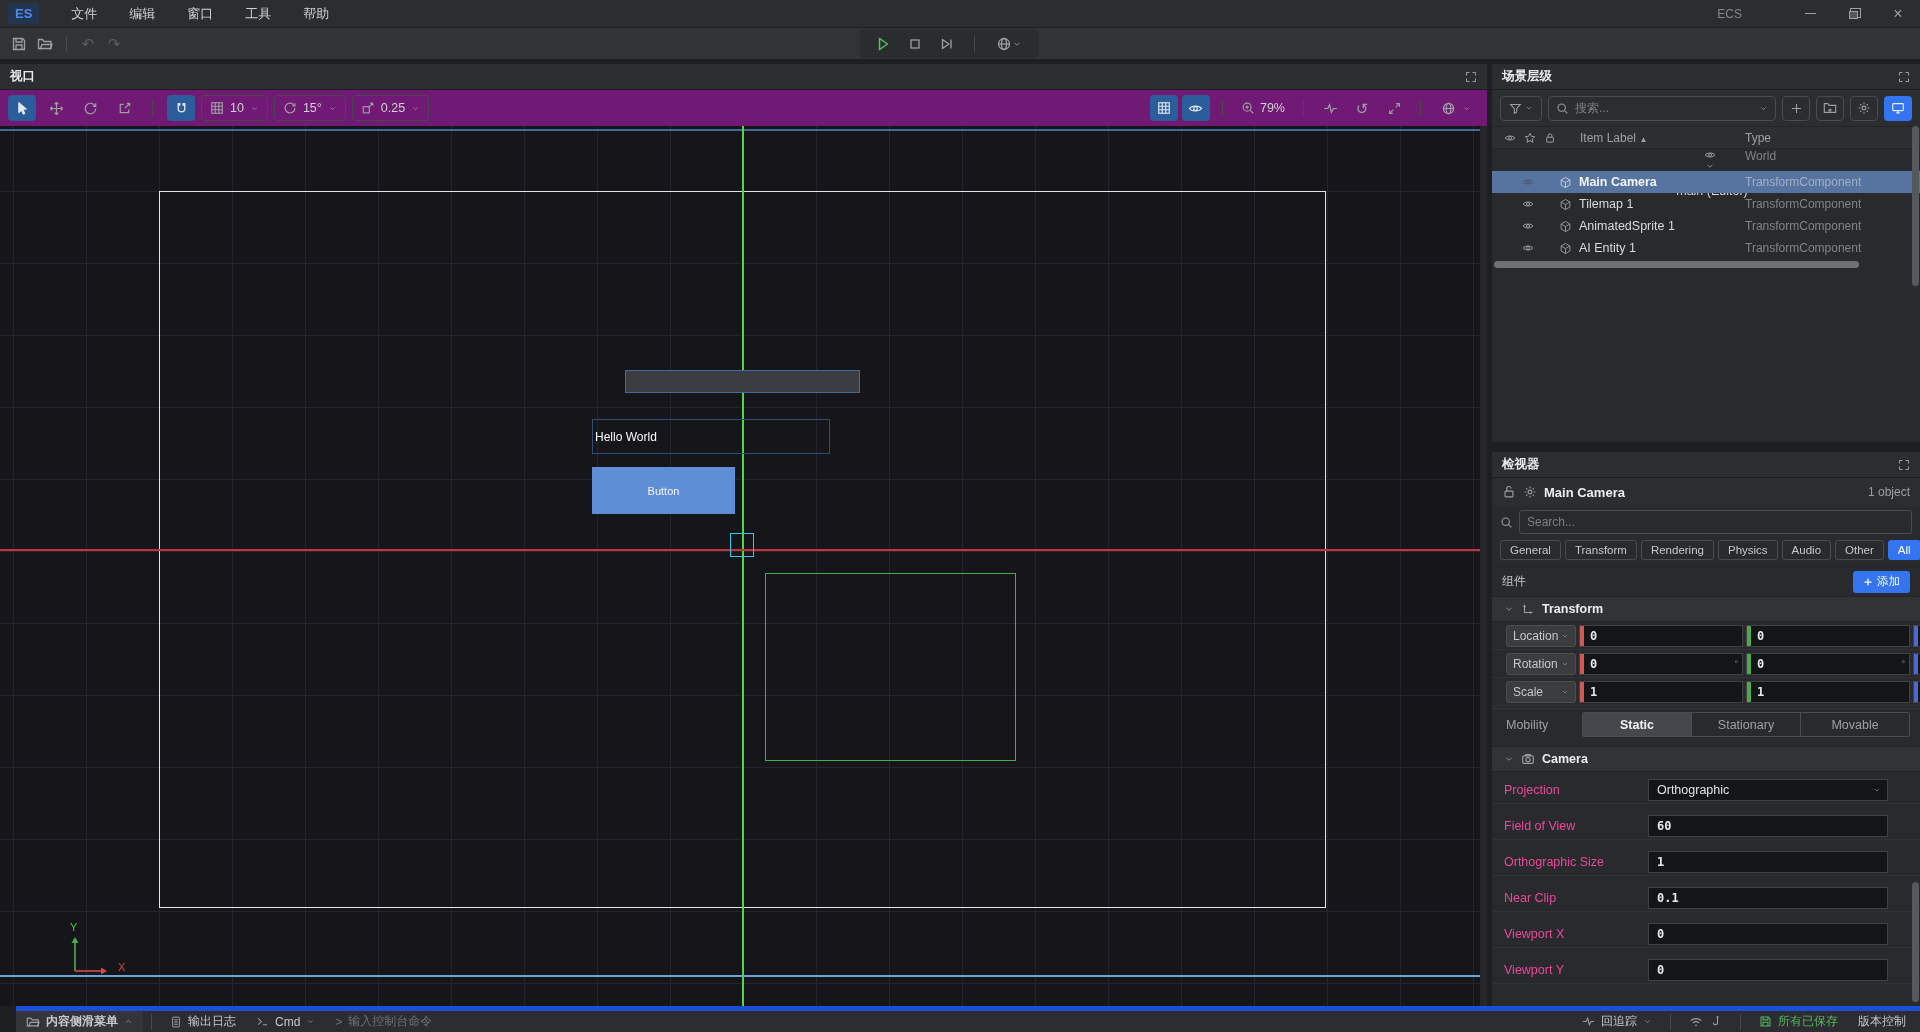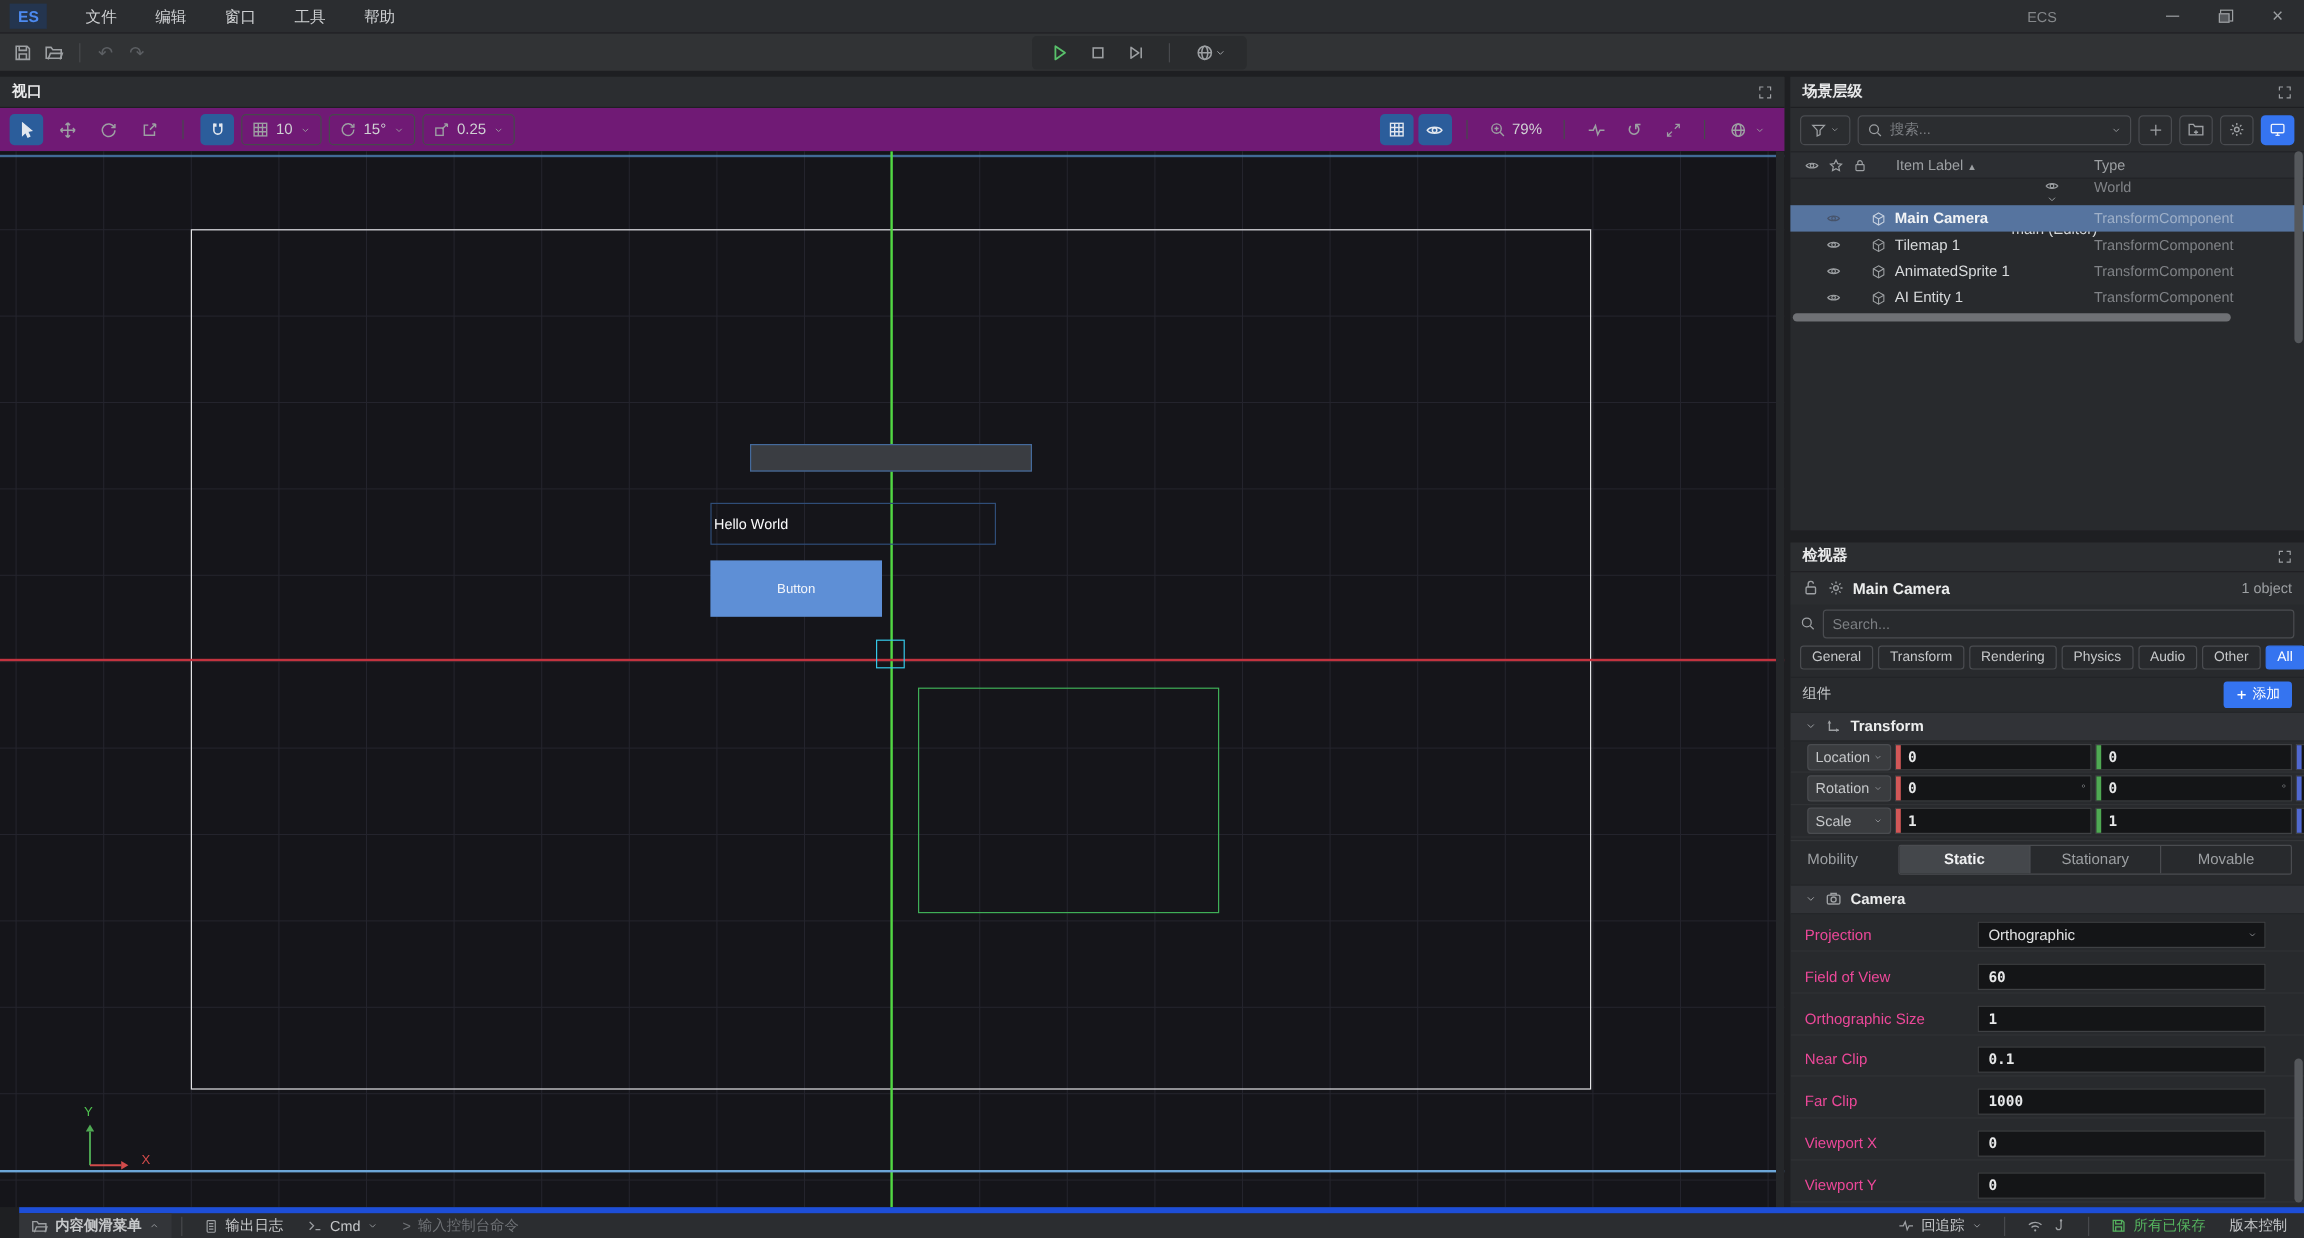--- a/index.html
+++ b/index.html
@@ -9,21 +9,21 @@
   .ic { stroke:#9da0a3; fill:none; stroke-width:1.3; }
   .sep-v { width:1px; height:16px; background:#47494d; margin:0 8px; }
 
   
   .titlebar { height:28px; background:#2b2d30; display:flex; align-items:center; border-bottom:1px solid #1e1f22; }
   .logo { margin-left:8px; background:#24354f; color:#4d8af0; font-weight:bold; font-size:13px;
     padding:3px 7px; border-radius:0; }
   .menus { display:flex; margin-left:18px; gap:4px; }
   .menu-item { padding:5px 14px; color:#cfd1d3; font-size:13px; border-radius:3px; }
   .tb-right { margin-left:auto; display:flex; align-items:center; }
-  .ecs-label { color:#85888b; font-size:12px; margin-right:74px; }
+  .ecs-label { color:#85888b; font-size:12px; margin-right:46px; }
   .winbtn { width:44px; height:28px; display:flex; align-items:center; justify-content:center; color:#9da0a3; font-size:14px; }
   .min-glyph { width:11px; height:1px; background:#9da0a3; }
   .max-glyph { width:9px; height:8px; border:1px solid #9da0a3; background:#55585c; box-shadow:2px -2px 0 -0px #2b2d30, 2px -2px 0 1px #9da0a3; margin-top:2px; margin-right:2px;}
 
   
   .toolbar { height:32px; background:#313335; display:flex; align-items:center; border-bottom:1px solid #1e1f22; position:relative;}
   .tbtn { width:26px; height:24px; display:flex; align-items:center; justify-content:center; border-radius:4px; }
   .undo-redo { color:#5c5f63; font-size:15px; }
   .play-cluster { position:absolute; left:860px; top:2px; height:28px; background:#2a2c2e; border-radius:4px;
      display:flex; align-items:center; padding:0 10px; gap:6px;}
@@ -702,26 +702,20 @@
             <input value="1" style="">
           </div>
       </div>
       <div class="frow">
         <span class="flabel">Near Clip</span>
         <div class="fbox">
             <input value="0.1" style="">
           </div>
       </div>
       <div class="frow">
-        <span class="flabel">Far Clip</span>
-        <div class="fbox">
-            <input value="1000" style="">
-          </div>
-      </div>
-      <div class="frow">
         <span class="flabel">Viewport X</span>
         <div class="fbox">
             <input value="0" style="">
           </div>
       </div>
       <div class="frow">
         <span class="flabel">Viewport Y</span>
         <div class="fbox">
             <input value="0" style="">
           </div>

